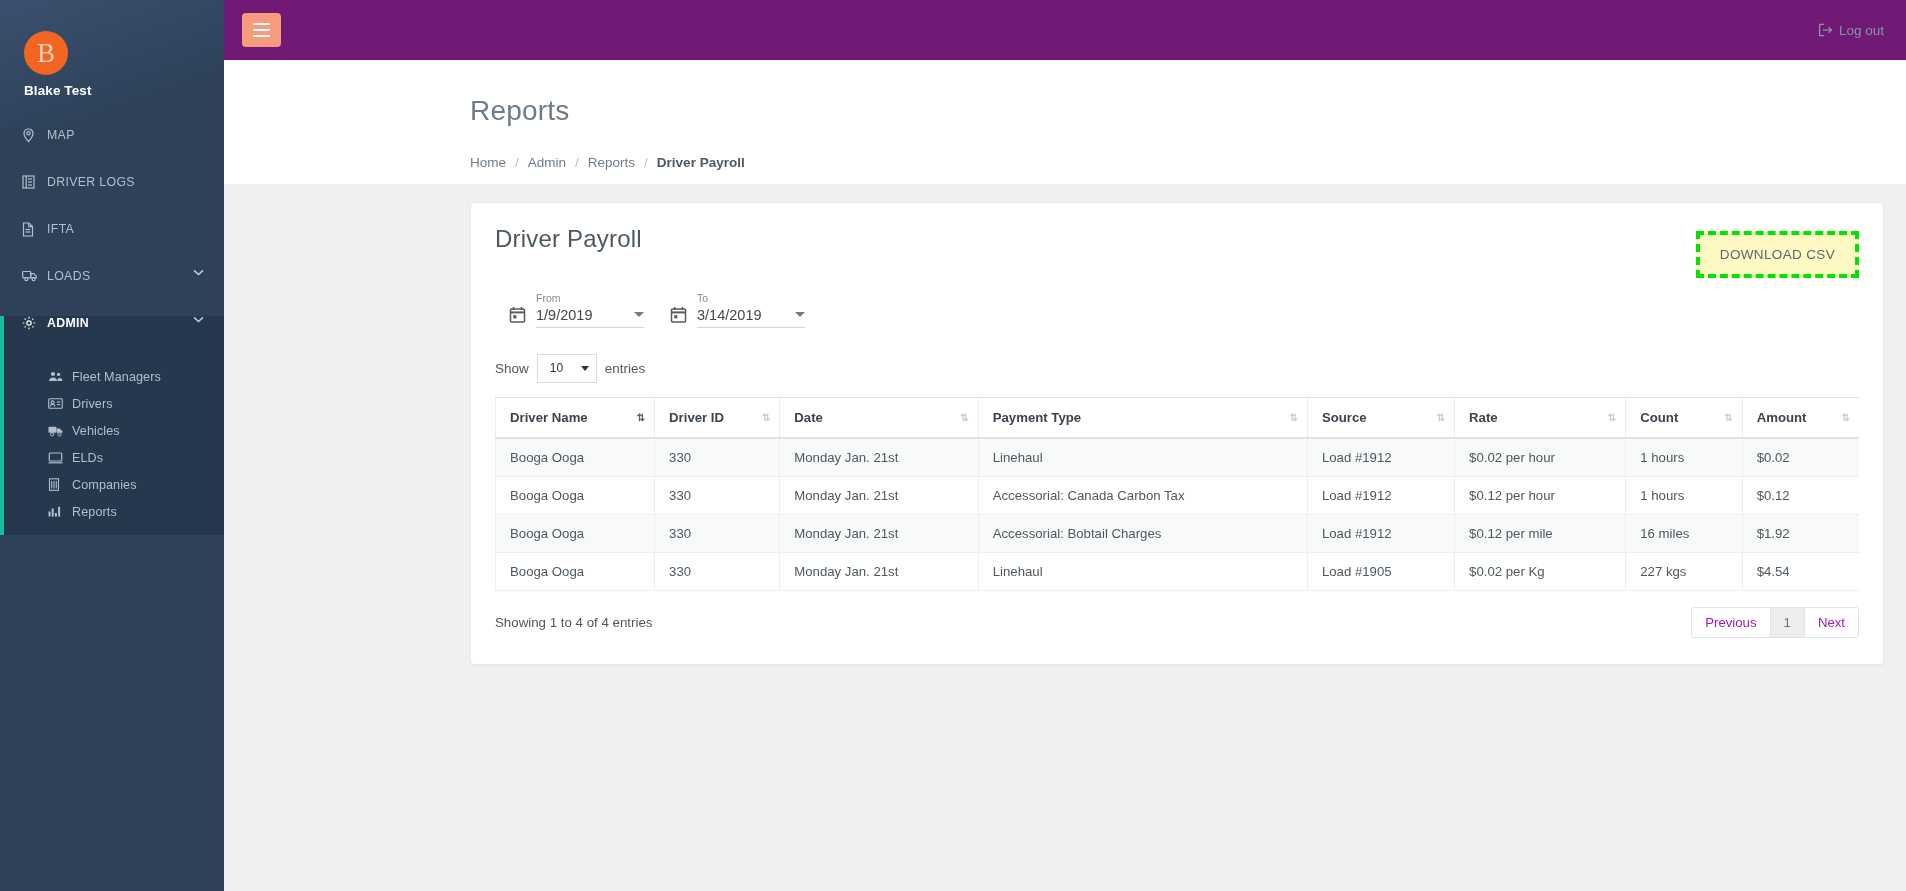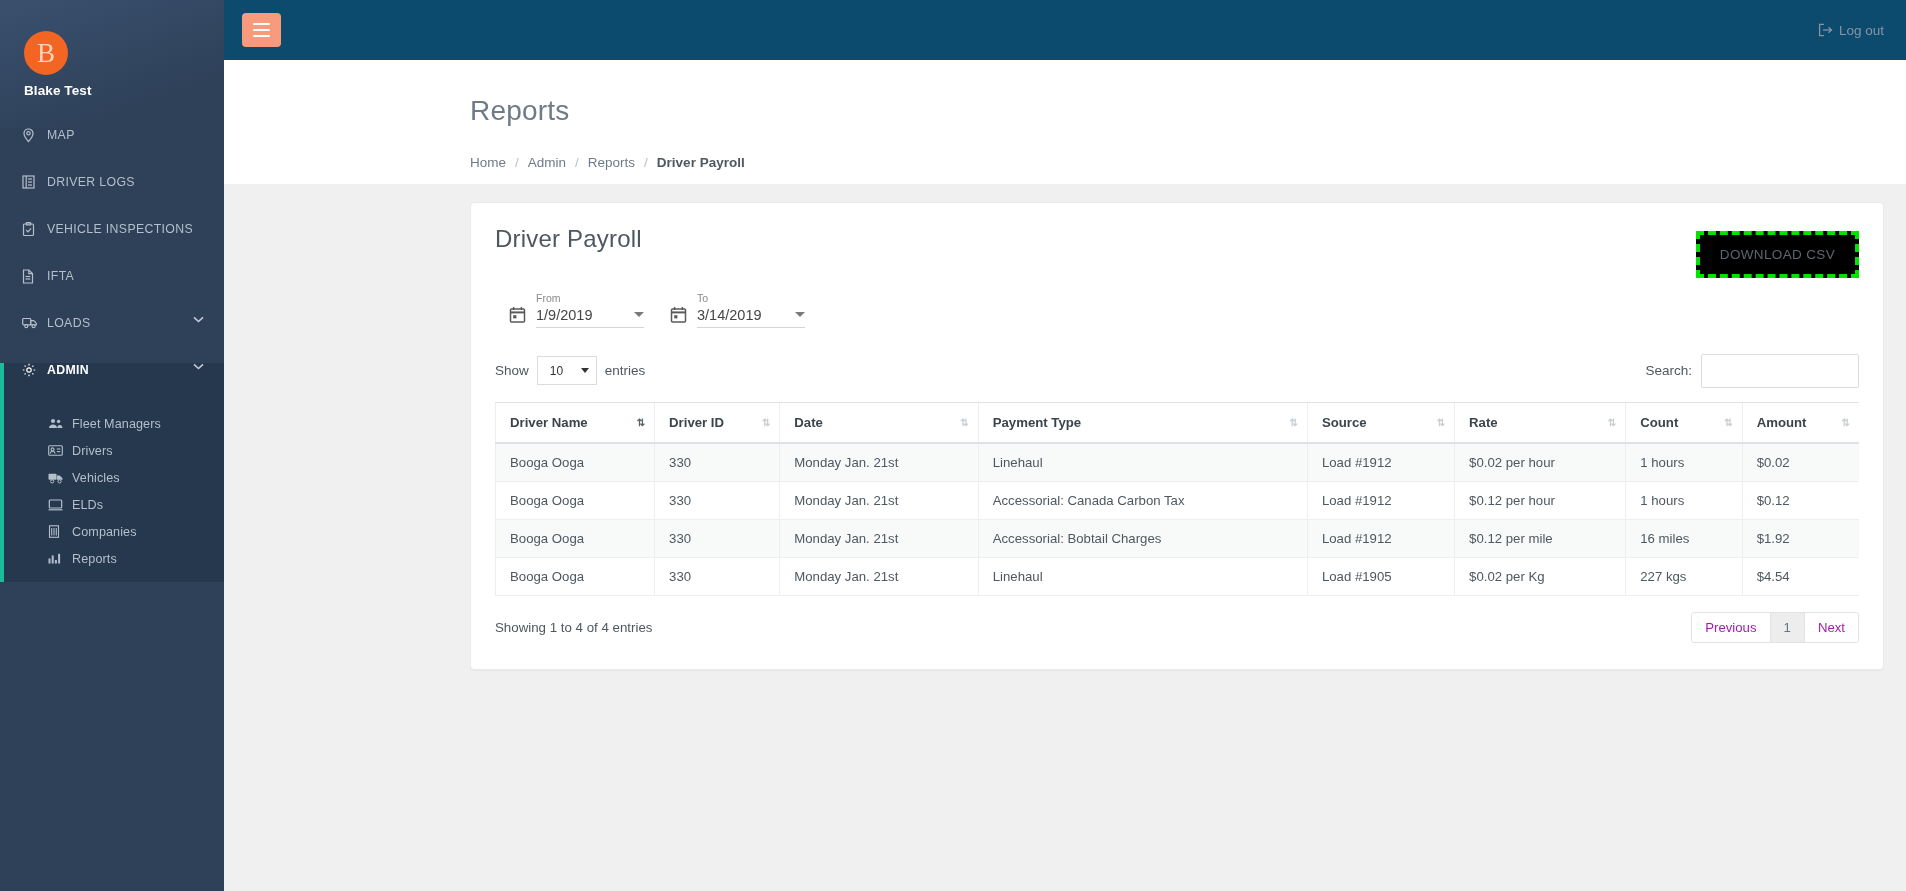--- a/index.html
+++ b/index.html
@@ -68,21 +68,21 @@
     letter-spacing: .1px; cursor: pointer;
     text-transform: none;
   }
   .sub-item .ico { width: 17px; margin-right: 7px; flex: 0 0 17px; display:inline-flex; }
   .nav-bottom-item { margin-top: 6px; }
   svg.si { display:block; }
 
   
   .main { flex: 1 1 auto; height: 891px; background: #ffffff; overflow: hidden; position: relative; }
   .topbar {
-    height: 60px; background: #0c4a6e;
+    height: 60px; background: #701a75;
     display: flex; align-items: center;
     padding: 0 22px 0 0;
   }
   .hamburger {
     margin-left: 18px;
     width: 39px; height: 34px; border-radius: 4px;
     background: #f89b7d; border: none; cursor: pointer;
     display: flex; flex-direction: column; align-items: center; justify-content: center;
   }
   .hamburger span {
@@ -118,21 +118,21 @@
     position: relative;
   }
   .card-top { display: flex; align-items: flex-start; }
   .card-title {
     font-size: 24px; font-weight: 300; color: #4d5860;
     letter-spacing: .2px;
   }
   .dl-btn {
     margin-left: auto; margin-top: 6px;
     border: 4px dashed #00e400;
-    background: #000000; cursor: pointer;
+    background: #fef9c3; cursor: pointer;
     padding: 12px 20px;
     font-size: 13.5px; color: #5c6670;
     letter-spacing: .35px;
     font-family: "Liberation Sans", sans-serif;
     text-align: center;
   }
 
   .datepickers { display: flex; align-items: flex-end; gap: 0; margin: 14px 0 0 14px; }
   .dp { display: flex; align-items: flex-end; }
   .dp .cal-ico { margin-right: 10px; margin-bottom: 5px; }
@@ -239,30 +239,20 @@
             <rect x="1" y="1" width="11" height="12"></rect>
             <line x1="4.2" y1="1" x2="4.2" y2="13"></line>
             <line x1="6" y1="4" x2="10" y2="4"></line>
             <line x1="6" y1="7" x2="10" y2="7"></line>
             <line x1="6" y1="10" x2="10" y2="10"></line>
           </svg>
         </span>
         <span>DRIVER LOGS</span>
       </div>
 
-      <div class="nav-item">
-        <span class="ico">
-          <svg class="si" width="13" height="15" viewBox="0 0 13 15" fill="none" stroke="#b4bfcc" stroke-width="1.2">
-            <rect x="1.5" y="2" width="10" height="11.5" rx="1"></rect>
-            <rect x="4.3" y="0.6" width="4.4" height="2.4" rx="0.6"></rect>
-            <path d="M4.2 8l1.8 1.9L9 6.3"></path>
-          </svg>
-        </span>
-        <span>VEHICLE INSPECTIONS</span>
-      </div>
 
       <div class="nav-item">
         <span class="ico">
           <svg class="si" width="12" height="15" viewBox="0 0 12 15" fill="none" stroke="#b4bfcc" stroke-width="1.2">
             <path d="M1.5 1h5.3L10.5 4.6V14H1.5z"></path>
             <path d="M6.8 1v3.6h3.7"></path>
             <line x1="3.5" y1="7.5" x2="8.3" y2="7.5"></line>
             <line x1="3.5" y1="10" x2="8.3" y2="10"></line>
           </svg>
         </span>
@@ -466,24 +456,20 @@
         </div>
 
         <div class="table-controls">
           <div class="show-entries">
             <span>Show</span>
             <div class="sel">
               <span>10</span>
               <span class="arw"></span>
             </div>
             <span>entries</span>
-          </div>
-          <div class="search-box">
-            <span>Search:</span>
-            <input type="text" placeholder="" style="">
           </div>
         </div>
 
         <table class="dt">
           <thead>
             <tr>
               <th><span>Driver Name</span><span class="sorter active">⇅</span></th>
               <th><span>Driver ID</span><span class="sorter">⇅</span></th>
               <th><span>Date</span><span class="sorter">⇅</span></th>
               <th><span>Payment Type</span><span class="sorter">⇅</span></th>

